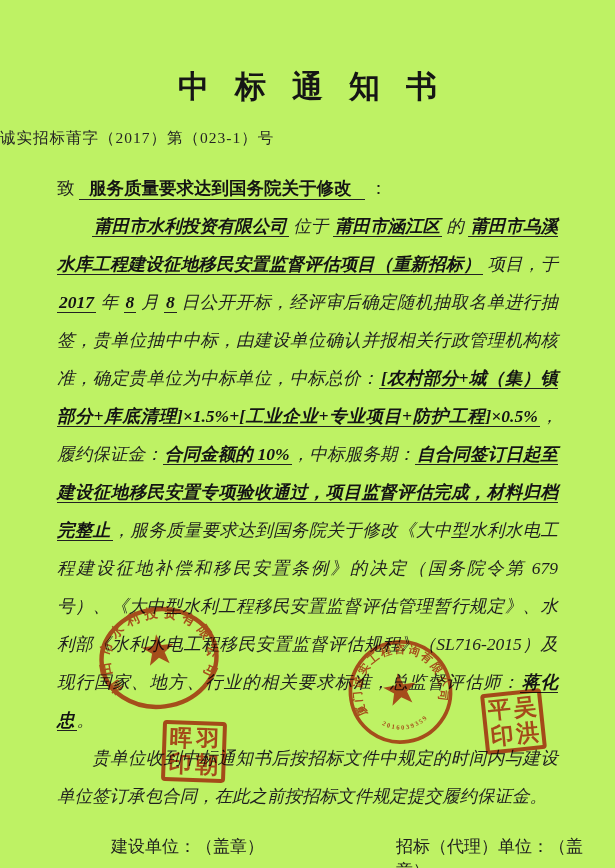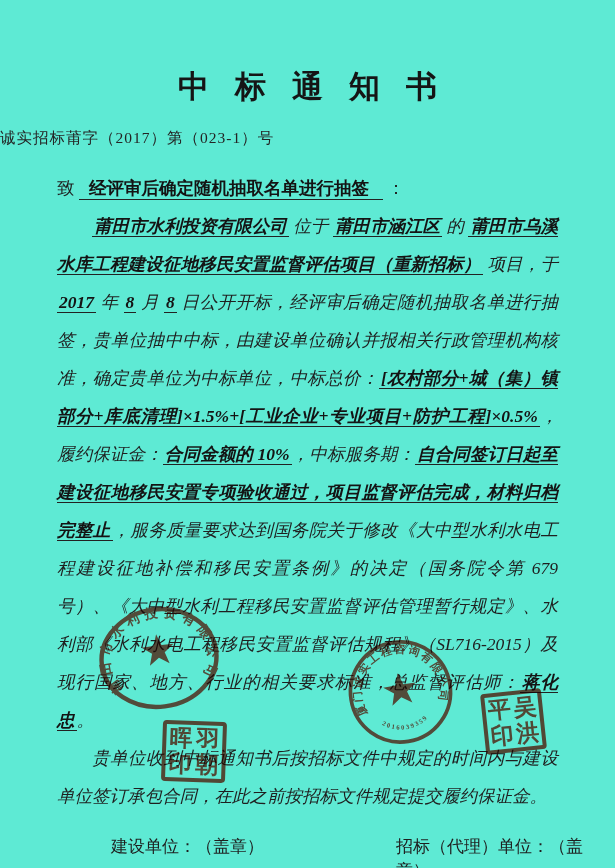--- a/index.html
+++ b/index.html
@@ -4,21 +4,21 @@
 <style>
   html,body { margin:0; padding:0; }
   body {
     width:615px; height:868px; overflow:hidden;
     background:#f4f4f2;
     font-family:"Liberation Serif","DejaVu Serif",serif;
   }
   :root { --seal:#d93a2b; --ink:#1e1e1e; }
   .page {
     position:relative; width:615px; height:868px;
-    background:#5eead4; color:var(--ink);
+    background:#bef264; color:var(--ink);
     box-sizing:border-box; padding-top:56px;
   }
   .title {
     text-align:center; font-size:31px; font-weight:bold;
     letter-spacing:26px; padding-left:26px; 
     margin:10px 0 20px 0; color:#151515;
   }
   .docnum {
     text-align:left; font-size:15.5px; letter-spacing:1px;
     margin-bottom:20px; color:#242424;
@@ -69,21 +69,21 @@
 <body>
 
 <div class="page">
 
   <div class="title">中标通知书</div>
 
   <div class="docnum">诚实招标莆字（2017）第（023-1）号</div>
 
   <div class="salutation">
     <span>致</span>
-    <span class="filled">经评审后确定随机抽取名单进行抽签</span>
+    <span class="filled">服务质量要求达到国务院关于修改</span>
     <span>：</span>
   </div>
 
   <div class="body-wrap" id="paragraphs">
       <p class="body-p"><span class="filled">莆田市水利投资有限公司</span><span> 位于 </span><span class="filled">莆田市涵江区</span><span> 的 </span><span class="filled">莆田市乌溪水库工程建设征地移民安置监督评估项目（重新招标）</span><span> 项目，于 </span><span class="filled">2017</span><span> 年 </span><span class="filled">8</span><span> 月 </span><span class="filled">8</span><span> 日公开开标，经评审后确定随机抽取名单进行抽签，贵单位抽中中标，由建设单位确认并报相关行政管理机构核准，确定贵单位为中标单位，中标总价：</span><span class="filled">[农村部分+城（集）镇部分+库底清理]×1.5%+[工业企业+专业项目+防护工程]×0.5%</span><span>，履约保证金：</span><span class="filled">合同金额的 10%</span><span>，中标服务期：</span><span class="filled">自合同签订日起至建设征地移民安置专项验收通过，项目监督评估完成，材料归档完整止</span><span>，服务质量要求达到国务院关于修改《大中型水利水电工程建设征地补偿和移民安置条例》的决定（国务院令第 679 号）、《大中型水利工程移民安置监督评估管理暂行规定》、水利部《水利水电工程移民安置监督评估规程》（SL716-2015）及现行国家、地方、行业的相关要求标准，总监督评估师：</span><span class="filled">蒋化忠</span><span>。</span></p>
       <p class="body-p"><span>贵单位收到中标通知书后按招标文件中规定的时间内与建设单位签订承包合同，在此之前按招标文件规定提交履约保证金。</span></p>
     </div>
 
   <div class="sig-block">
     <div class="sig-col-left">

